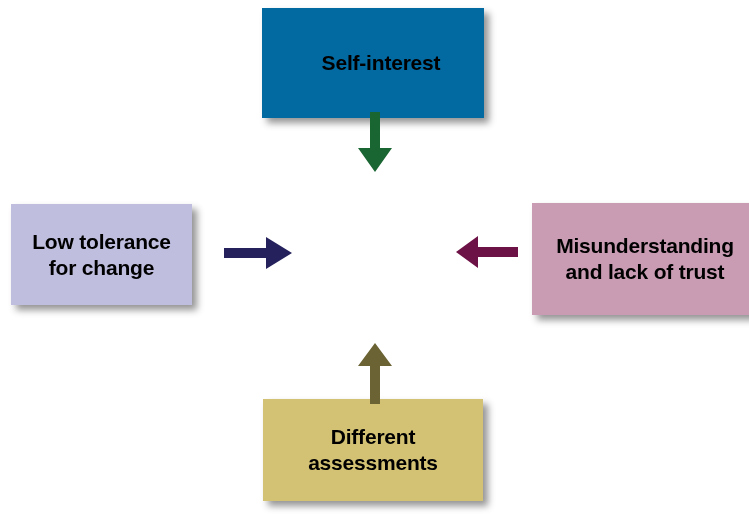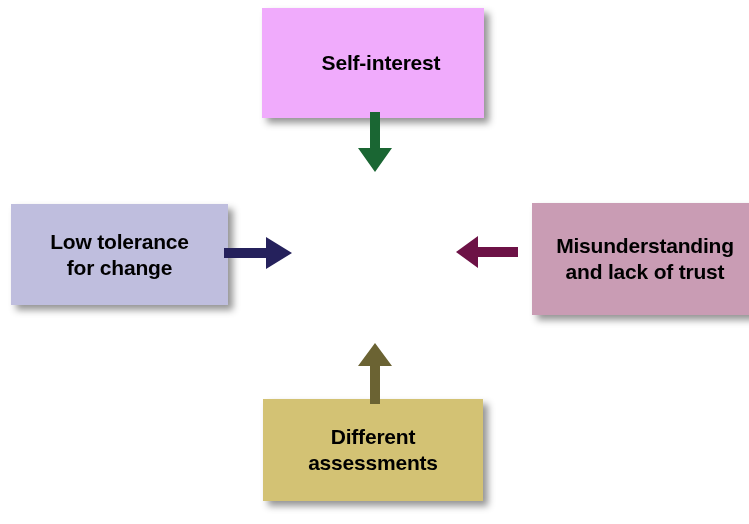--- a/index.html
+++ b/index.html
@@ -47,21 +47,21 @@
     color: #000000;
     letter-spacing: -0.2px;
     box-shadow: 5px 5px 8px rgba(0,0,0,0.40);
   }
 
   
   #box-self-interest {
     left: 262px; top: 8px; width: 222px; height: 110px;
   }
   #box-low-tolerance {
-    left: 11px; top: 204px; width: 217px; height: 101px;
+    left: 11px; top: 204px; width: 181px; height: 101px;
   }
   #box-misunderstanding {
     left: 532px; top: 203px; width: 226px; height: 112px;
   }
   #box-different-assessments {
     left: 263px; top: 399px; width: 220px; height: 102px;
   }
   #circle-individual-resistance {
     left: 288px; top: 170px; width: 175px; height: 175px;
   }
@@ -79,21 +79,21 @@
     display: block;
     white-space: pre-line;
     padding: 0 6px;
   }
 </style>
 </head>
 <body>
 
 <div id="diagram">
 
-  <div class="node-box" id="box-self-interest" style="background:#f0abfc;padding-left:16px;">
+  <div class="node-box" id="box-self-interest" style="background:#0369a1;padding-left:16px;">
     <span class="node-label">Self-interest</span>
   </div>
 
   <div class="node-box" id="box-low-tolerance" style="background:#bfbede;">
     <span class="node-label">Low tolerance
 for change</span>
   </div>
 
   <div class="node-box" id="box-misunderstanding" style="background:#c99cb4;">
     <span class="node-label">Misunderstanding

